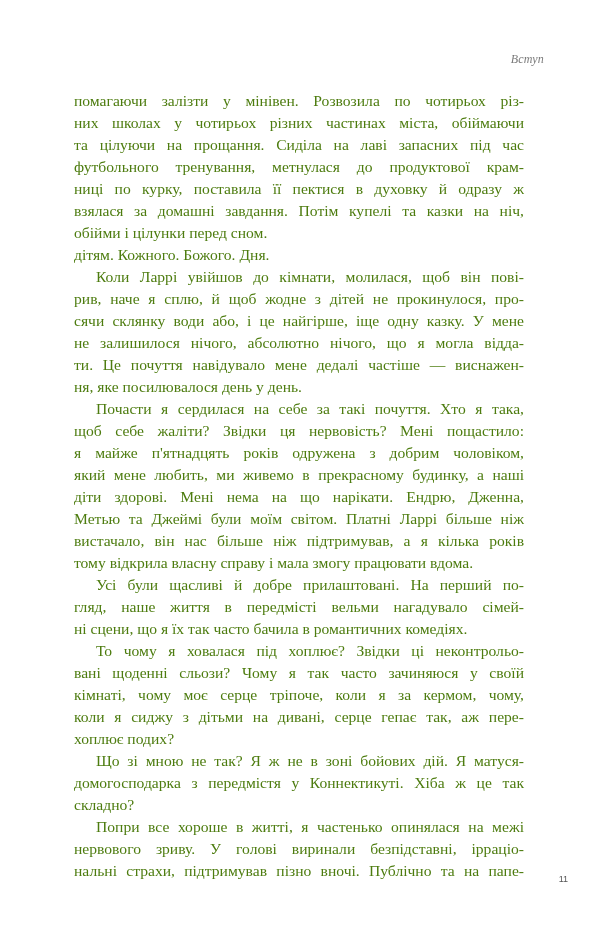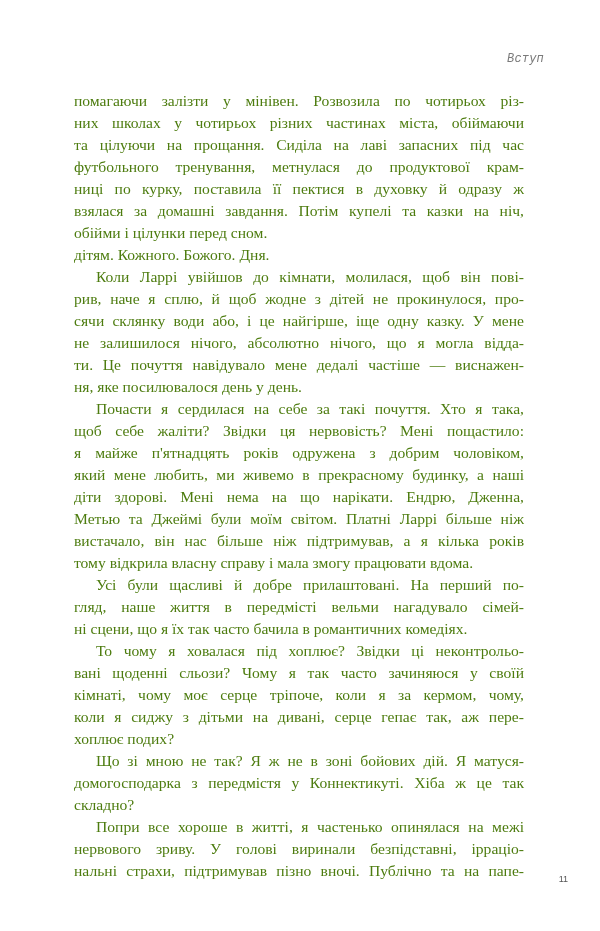--- a/index.html
+++ b/index.html
@@ -1,19 +1,19 @@
 <!DOCTYPE html>
 <html><head>
 <meta charset="utf-8">
 <style>
   html, body { margin: 0; padding: 0; background: #ffffff; }
   body { width: 600px; height: 931px; position: relative; overflow: hidden; }
   .running-head {
     position: absolute; top: 52px; right: 56px;
-    font-family: Liberation Mono, monospace; font-style: italic;
+    font-family: Liberation Serif, serif; font-style: italic;
     font-size: 12px; color: #7a7a7a; letter-spacing: 0.2px; margin-left: 32px;
   }
   .text-block {
     position: absolute; left: 74px; top: 90px; width: 450px;
     font-family: "Liberation Serif", "DejaVu Serif", serif;
     font-size: 15.6px; line-height: 22px; color: #4d7c0f;
   }
   .line { display: block; white-space: nowrap; text-align: justify; text-align-last: justify; height: 22px; overflow: visible; }
   .line.last { text-align-last: left; }
   .line.indent { padding-left: 22px; }

